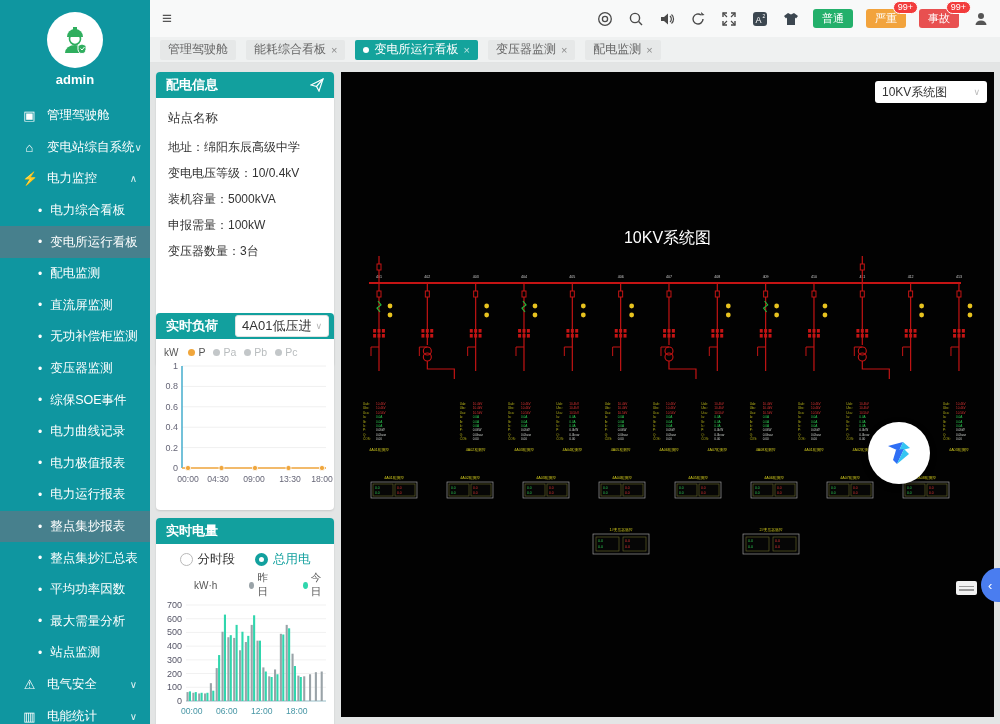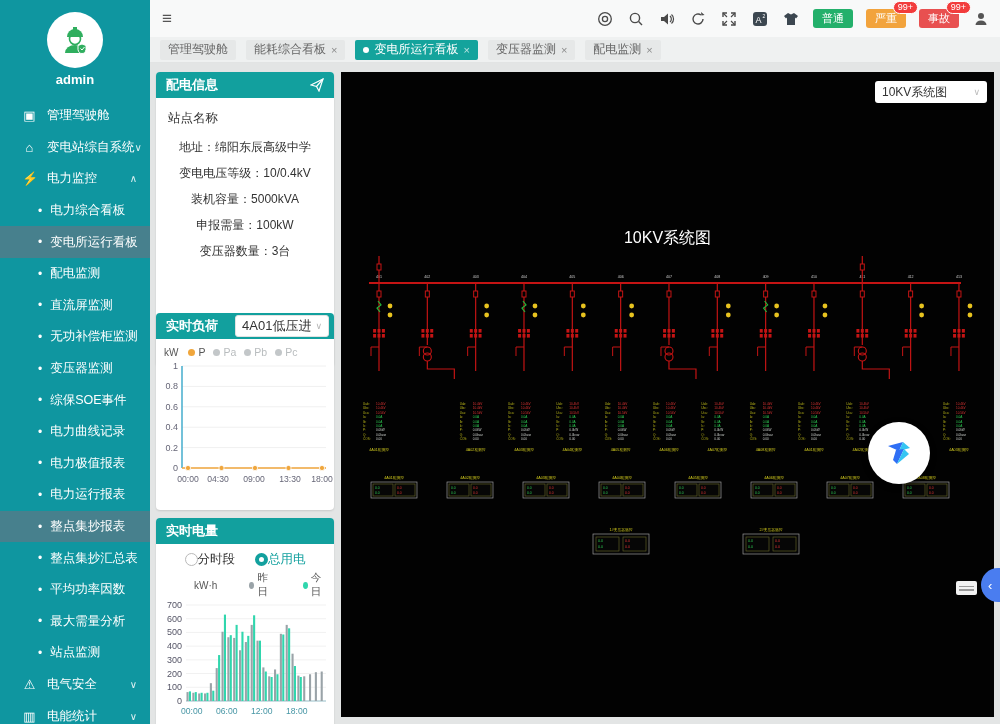--- a/index.html
+++ b/index.html
@@ -46,31 +46,31 @@
   .card2{top:313px;height:197px;}
   .card3{top:518px;height:214px;}
   .plane{margin-left:auto;}
   .fld-label{font-size:12.5px;color:#333;margin:12px 12px 8px;}
   .inp-row{display:flex;margin:0 12px;}
   .inp-row input{flex:1;min-width:0;height:26px;border:1px solid #d4d4d4;border-radius:2px 0 0 2px;
                  font-size:12px;padding-left:8px;color:#333;font-family:inherit;}
   .inp-row button{width:38px;height:26px;background:#f5f5f5;border:1px solid #d4d4d4;border-left:none;
                   border-radius:0 2px 2px 0;cursor:pointer;display:flex;align-items:center;justify-content:center;}
   .details{margin:12px 12px 0;}
-  .details div{font-size:12px;color:#333;margin-bottom:9px;text-align:center;}
+  .details div{font-size:12px;color:#333;margin-bottom:9px;}
   .sel-box{position:absolute;right:5px;top:2px;height:22px;background:#fff;border-radius:3px;
            display:flex;align-items:center;padding:0 6px;cursor:pointer;border:1px solid #e2e2e2;}
   .sel-box span{font-size:13px;color:#333;font-weight:normal;}
   .sel-box .chev{color:#b5b5b5;font-size:9px;margin-left:4px;}
   .legend-row{display:flex;align-items:center;font-size:10.5px;color:#999;margin:7px 8px 0;gap:8px;}
   .legend-row .unit{color:#555;font-size:10px;margin-right:2px;text-align:center;}
   .lg{display:flex;align-items:center;gap:3px;}
   .lg i{width:7px;height:7px;border-radius:50%;display:inline-block;}
   .radio-row{display:flex;justify-content:center;gap:20px;margin-top:7px;font-size:12.5px;color:#333;align-items:center;}
-  .radio{display:flex;align-items:center;cursor:pointer;}
+  .radio{display:flex;align-items:center;gap:5px;cursor:pointer;}
   .rdot{width:13px;height:13px;border-radius:50%;border:1px solid #b9b9b9;background:#fff;}
   .rdot.on{border:4px solid #12a09e;}
   .radio.on span{color:#12a09e;}
   
   .diagram{position:absolute;left:341px;top:72px;width:653px;height:645px;background:#020202;}
   .dg-select{position:absolute;right:7px;top:9px;width:112px;height:22px;background:#fff;border-radius:3px;
              display:flex;align-items:center;padding:0 7px;font-size:12px;color:#333;cursor:pointer;}
   .dg-select .chev{margin-left:auto;color:#bbb;font-size:9px;}
   .dg-title{position:absolute;left:0;top:156px;width:100%;text-align:center;color:#fff;font-size:16px;}
   .dg-svg{position:absolute;left:0;top:0;width:653px;height:645px;}

